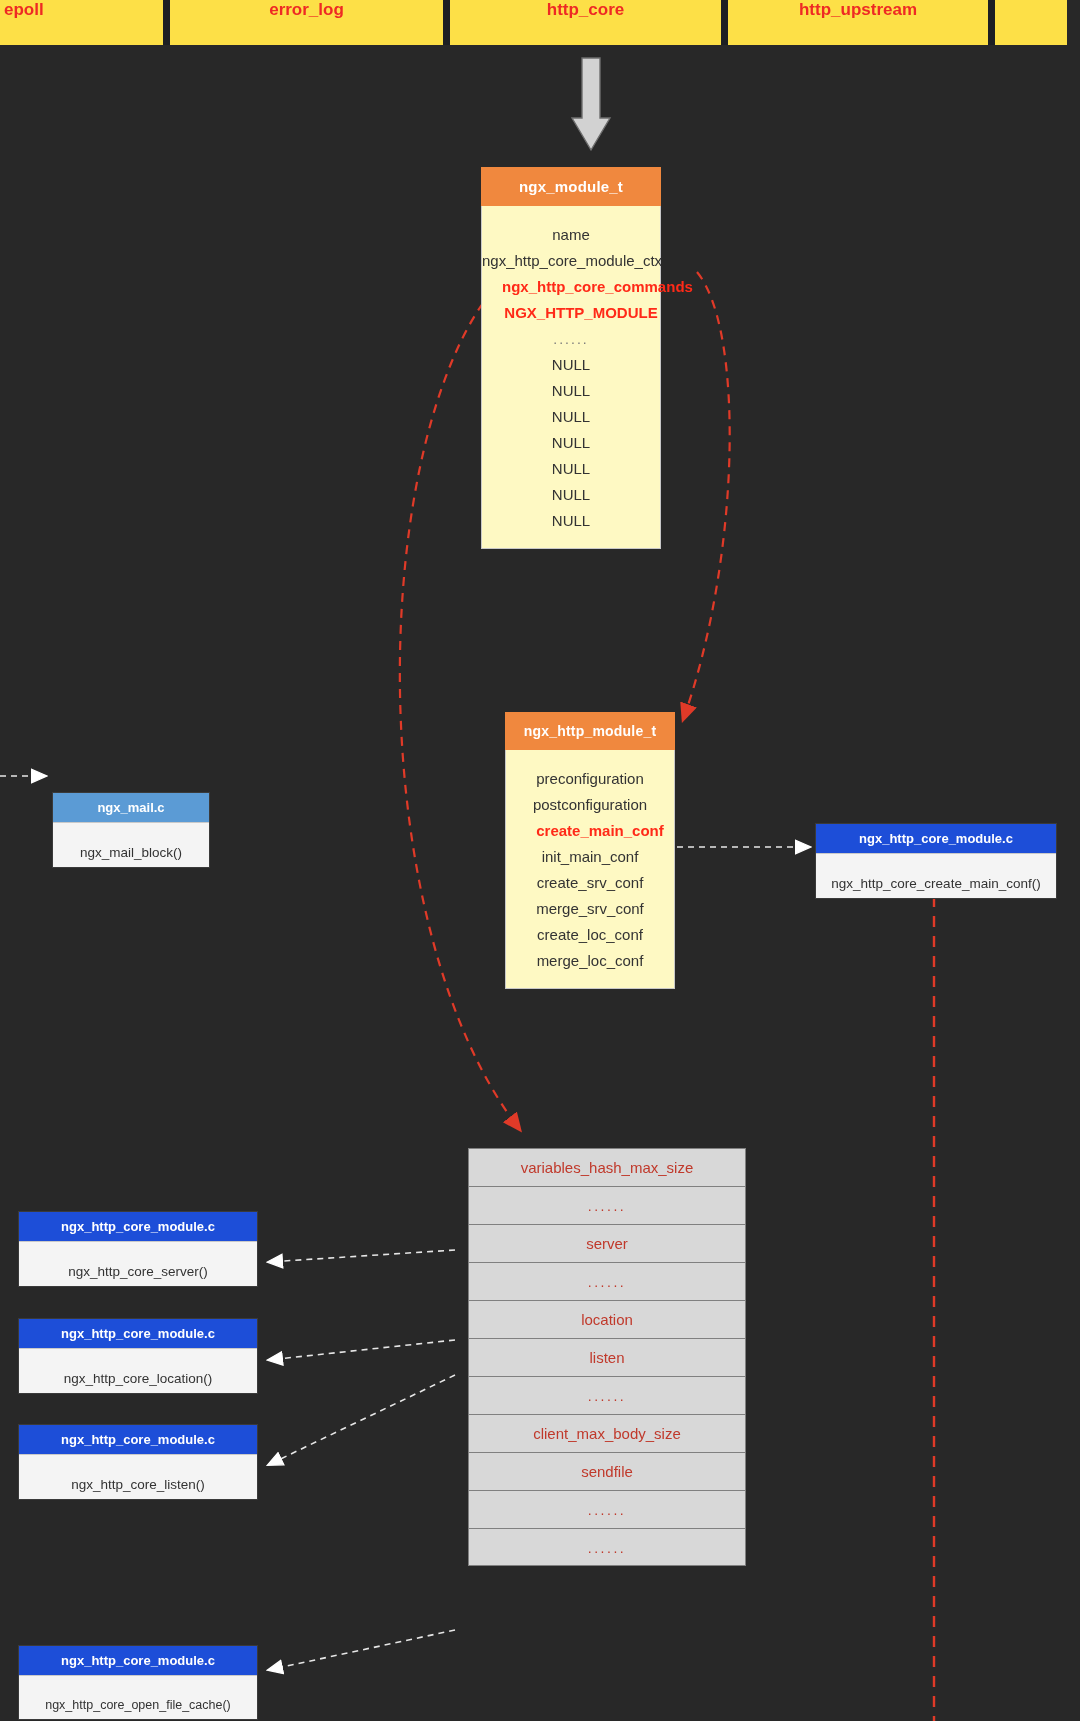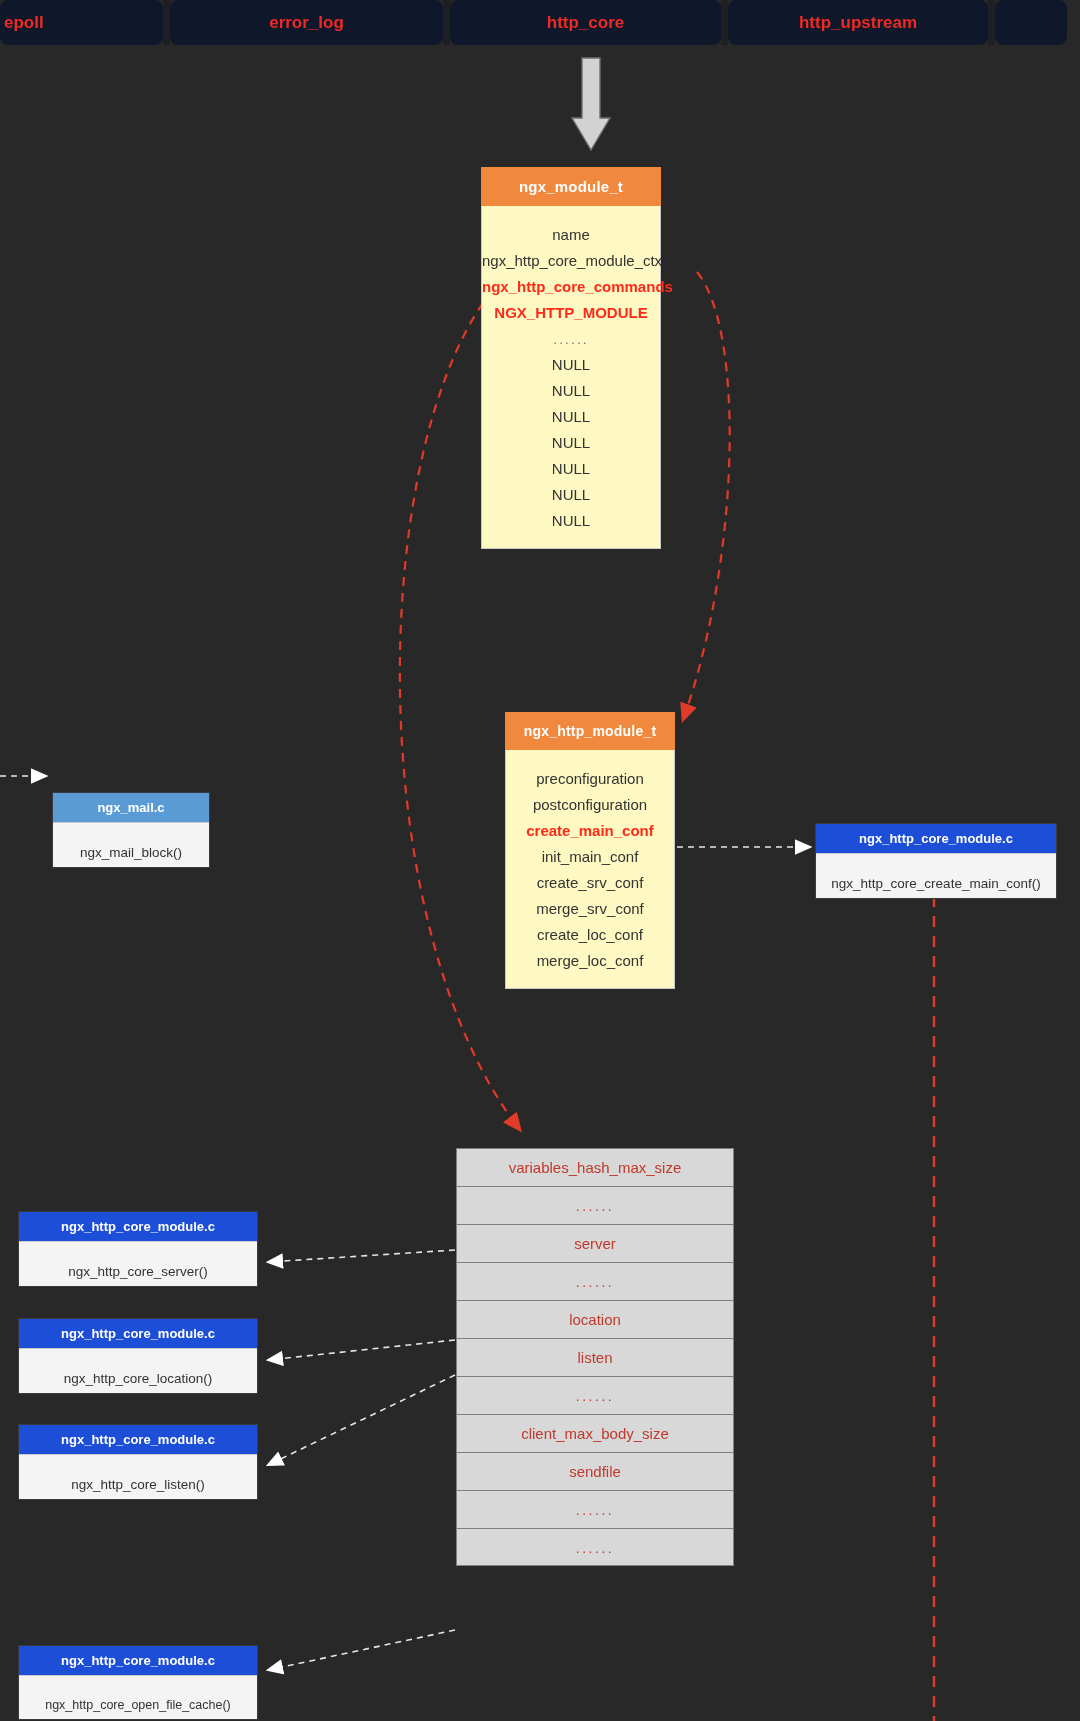--- a/index.html
+++ b/index.html
@@ -8,66 +8,66 @@
     background:#282828;
     font-family:"Liberation Sans",sans-serif;
     overflow:hidden;
     position:relative;
   }
   #canvas{position:absolute;inset:0;width:1080px;height:1721px;}
 
   
   .tabbar{position:absolute;left:0;top:0;width:1080px;height:45px;display:flex;z-index:6;}
   .tab{
-    background:#0f172a;
+    background:#fde047;
     color:#ee2a24;
     font-weight:bold;
     font-size:17px;
-    display:flex;align-items:center;justify-content:center;
+    display:flex;align-items:flex-start;justify-content:center;
     height:45px;
     box-sizing:border-box;
-    overflow:hidden;white-space:nowrap;border-radius:8px;
+    overflow:hidden;white-space:nowrap;
   }
   .tab.first{justify-content:flex-start;padding-left:4px;}
   .tabgap{width:7px;height:45px;background:#1d1f23;flex:0 0 auto;}
 
   
   svg.overlay{position:absolute;left:0;top:0;width:1080px;height:1721px;pointer-events:none;z-index:1;}
 
   
   .struct{position:absolute;z-index:3;box-sizing:border-box;}
   .struct .hdr{
     background:#f0883e;color:#ffffff;font-weight:bold;font-size:15px;
     text-align:center;padding:11px 0;letter-spacing:.2px;
   }
   .struct .body{
     background:#fef9c3;border:1px solid #c8c8c8;border-top:none;
     padding:16px 0 14px 0;
   }
   .struct .row{
     text-align:center;font-size:15px;color:#333333;line-height:26px;white-space:nowrap;
   }
-  .struct .row.hl{color:#ff2a18;font-weight:bold;}
+  .struct .row.hl{color:#ff2a18;font-weight:bold;padding-left:20px;}
   .struct .row.dots{color:#7b7b7b;letter-spacing:2px;font-size:14px;}
 
   
   .filebox{position:absolute;z-index:4;box-sizing:border-box;border:1px solid #3a3a3a;}
   .filebox .fhdr{
     color:#ffffff;font-weight:bold;font-size:13px;text-align:center;
     padding:7px 0 7px 0;white-space:nowrap;
   }
   .filebox .fbody{
     background:#f4f4f4;color:#333333;font-size:13.5px;text-align:center;
     padding:22px 0 7px 0;white-space:nowrap;border-top:1px solid #c9c9c9;
   }
   .filebox.purple .fhdr{background:#1d4ed8;}
   .filebox.blue .fhdr{background:#5b9bd5;}
 
   
-  .cmdtable{position:absolute;z-index:3;box-sizing:border-box;}
+  .cmdtable{position:absolute;z-index:3;box-sizing:border-box;margin-left:12px;}
   .cmdtable .cell{
     background:#d8d8d8;border:1px solid #808080;border-bottom:none;
     color:#c0392b;font-size:15px;text-align:center;
     height:38px;line-height:38px;white-space:nowrap;box-sizing:border-box;
   }
   .cmdtable .cell:last-child{border-bottom:1px solid #808080;}
   .cmdtable .cell.dots{color:#c0392b;letter-spacing:2.5px;font-size:14px;}
 </style>
 </head>
 <body>

